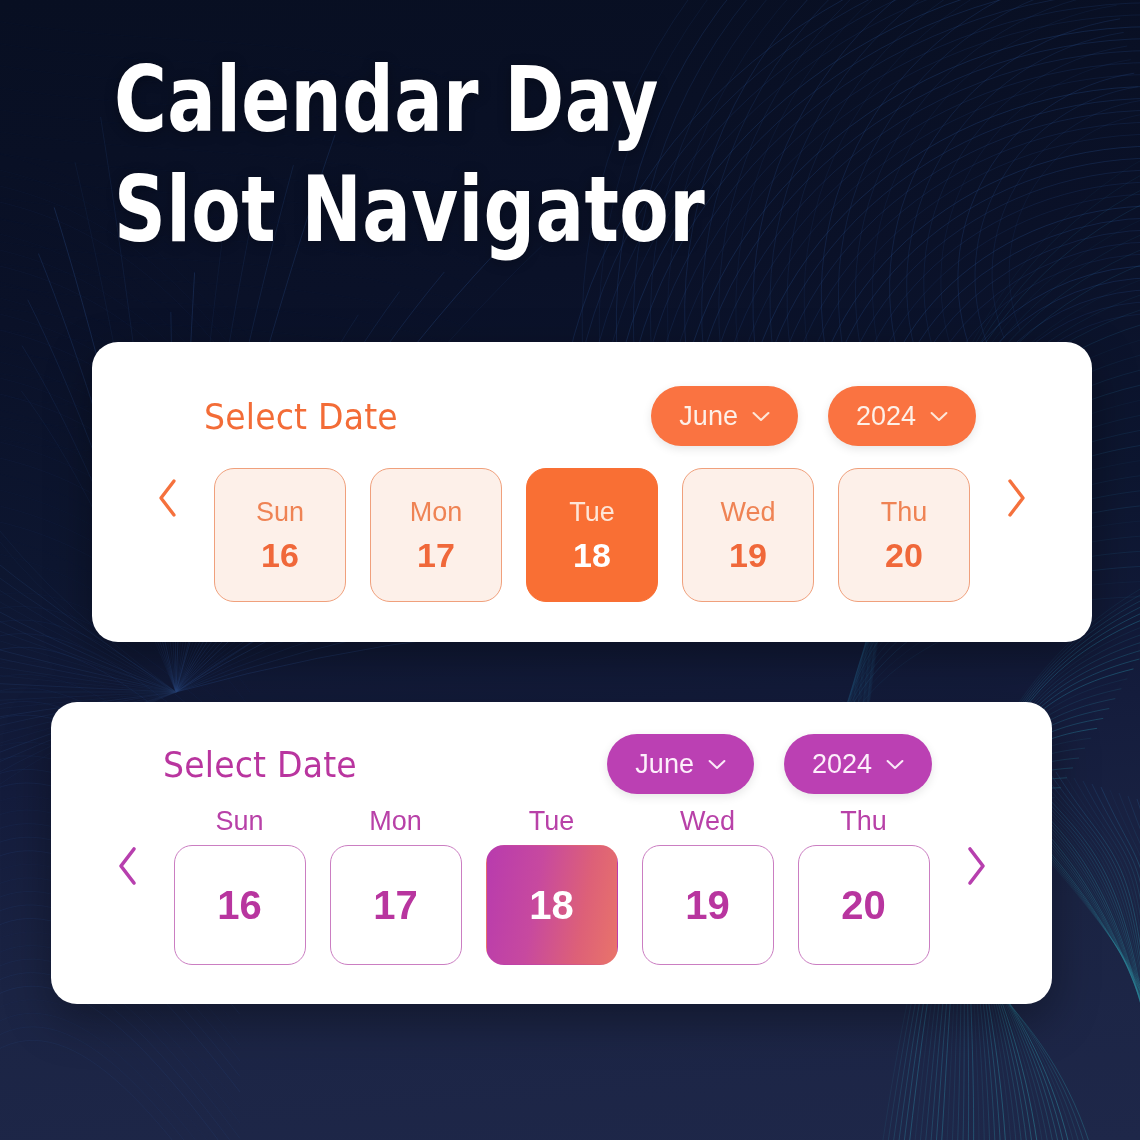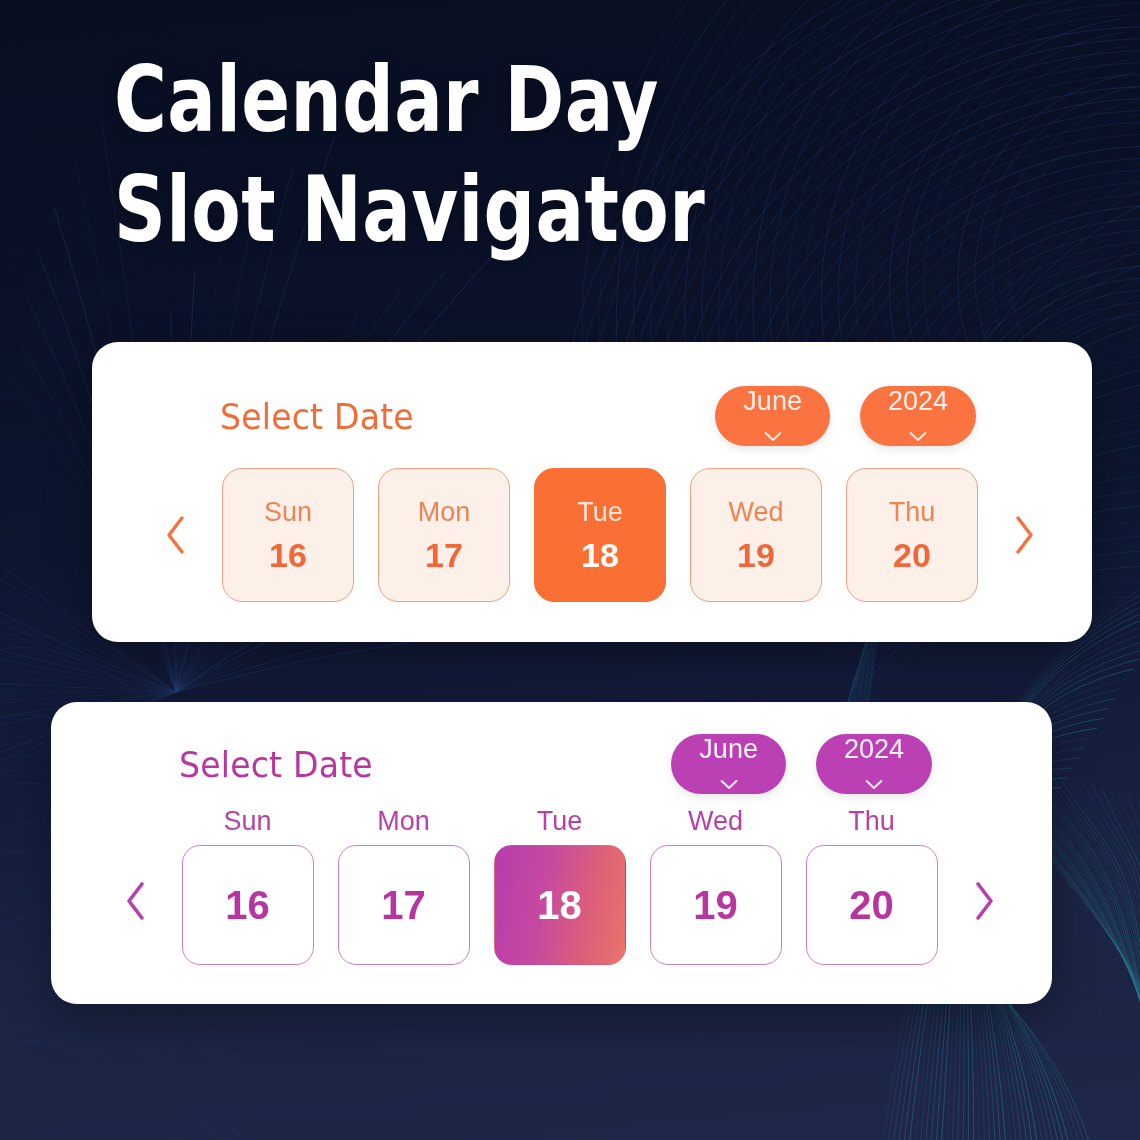--- a/index.html
+++ b/index.html
@@ -54,21 +54,20 @@
     white-space: nowrap;
     text-shadow: 0 2px 14px rgba(0,0,0,0.30);
   }
   .title-line.l2 { margin-top: 22px; }
 
   
   .card {
     position: absolute;
     background: #ffffff;
     z-index: 5;
-    padding-left: 16px;
   }
 
   
   #card-orange {
     left: 92px;
     top: 342px;
     width: 1000px;
     height: 300px;
     border-radius: 26px;
     box-shadow: 0 16px 46px rgba(0,0,0,0.34);
@@ -99,31 +98,29 @@
     align-items: center;
     gap: 14px;
     height: 60px;
     padding: 0 28px;
     border-radius: 32px;
     font-size: 27px;
     color: #fdf0e8;
     white-space: nowrap;
     cursor: pointer;
     box-shadow: 0 3px 10px rgba(0,0,0,0.10);
-    flex-direction: column;
   }
   .pill.orange { background: #fa7341; }
   .pill.purple { background: #bb40b3; color: #fdeffb; }
   .pill .chev { display: inline-block; width: 18px; height: 11px; flex: none; }
   .pill .chev svg { display: block; width: 18px; height: 11px; }
 
   
   .days-row {
     display: flex;
-    align-items: center;
     justify-content: center;
   }
   #card-orange .days-row {
     margin-top: 22px;
     gap: 24px;
     padding: 0 42px;
   }
   .nav-arrow {
     width: 44px;
     height: 60px;

